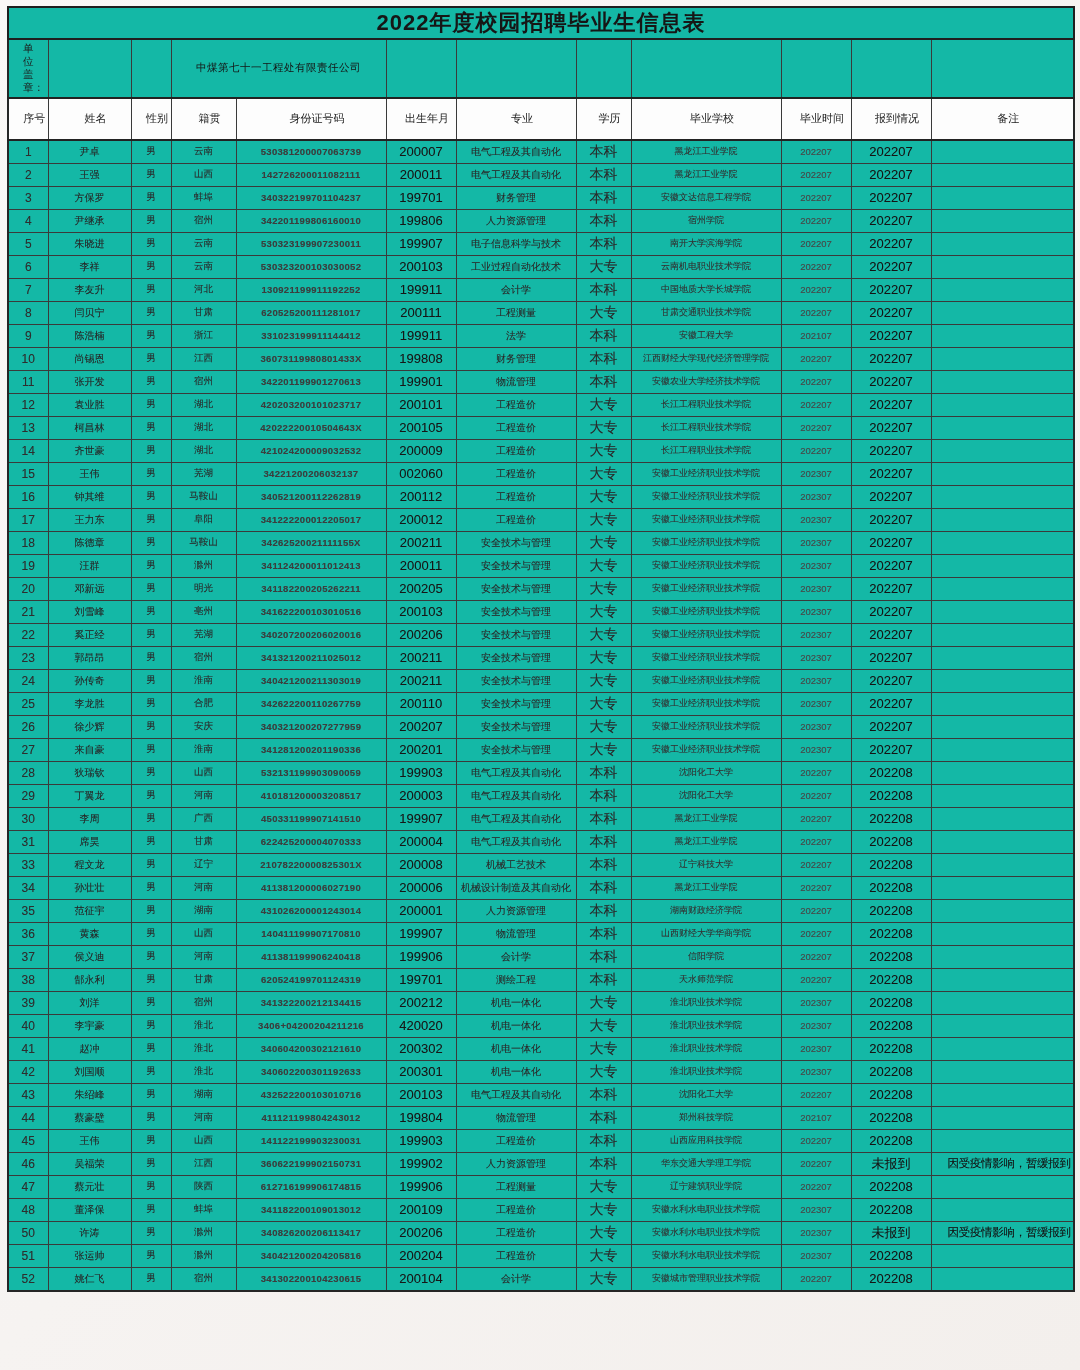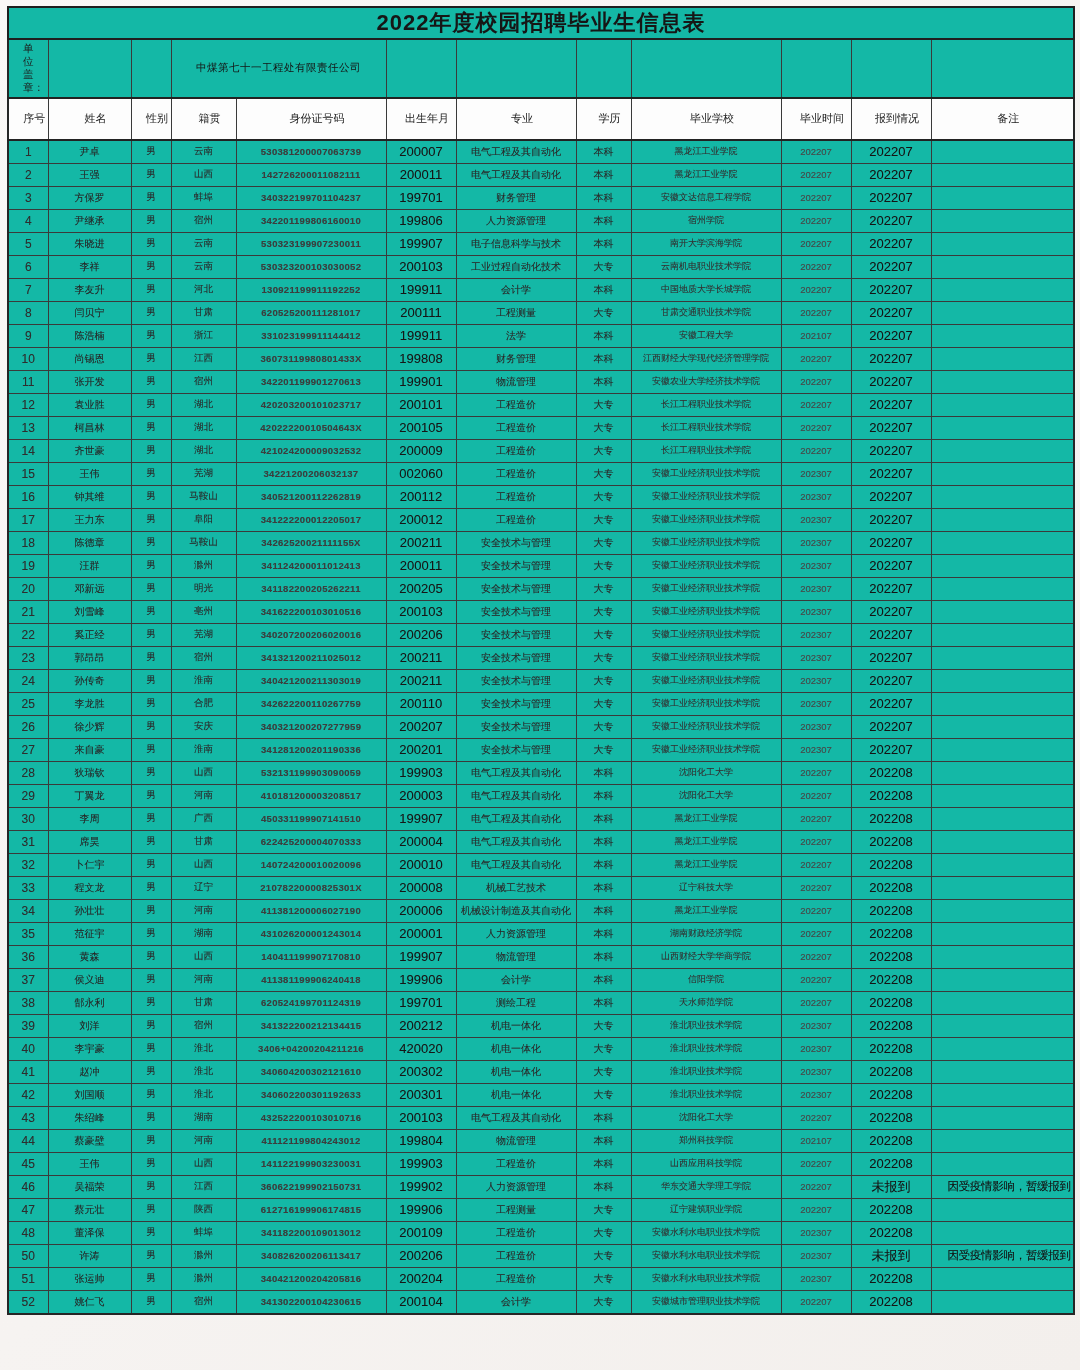--- a/index.html
+++ b/index.html
@@ -54,21 +54,21 @@
     padding-left:13px;
   }
   tbody td{height:22px;text-shadow:0 0 0.4px rgba(40,40,40,0.35);}
   .f-no{font-size:12px;color:#2e2e2e;}
   .f-name{font-size:10px;color:#262626;margin-left:42px;}
   .f-gender{font-size:9.5px;color:#2a2a2a;}
   .f-native-place{font-size:9.5px;color:#2a2a2a;}
   .f-id-number{font-size:9.5px;color:#3d3d3d;letter-spacing:0.3px;font-weight:bold;}
   .f-birth-date{font-size:13px;color:#161616;}
   .f-major{font-size:10px;color:#2a2a2a;margin-left:38px;}
-  .f-degree{font-size:10px;color:#2a2a2a;margin-left:20px;}
+  .f-degree{font-size:14px;color:#2a2a2a;margin-left:20px;}
   .f-school{font-size:9px;color:#333;}
   .f-graduation-date{font-size:9.5px;color:#4a4a4a;}
   .f-report-status{font-size:13px;color:#141414;}
   .f-remark{font-size:11.5px;color:#101010;text-align:left;padding-left:16px;letter-spacing:-0.3px;}
   
   table{border:2px solid #262626;}
 </style>
 </head>
 <body>
 
@@ -549,34 +549,20 @@
           <td class="f-id-number">622425200004070333</td>
           <td class="f-birth-date">200004</td>
           <td class="f-major">电气工程及其自动化</td>
           <td class="f-degree">本科</td>
           <td class="f-school">黑龙江工业学院</td>
           <td class="f-graduation-date">202207</td>
           <td class="f-report-status">202208</td>
           <td class="f-remark"></td>
         </tr>
         <tr>
-          <td class="f-no">32</td>
-          <td class="f-name">卜仁宇</td>
-          <td class="f-gender">男</td>
-          <td class="f-native-place">山西</td>
-          <td class="f-id-number">140724200010020096</td>
-          <td class="f-birth-date">200010</td>
-          <td class="f-major">电气工程及其自动化</td>
-          <td class="f-degree">本科</td>
-          <td class="f-school">黑龙江工业学院</td>
-          <td class="f-graduation-date">202207</td>
-          <td class="f-report-status">202208</td>
-          <td class="f-remark"></td>
-        </tr>
-        <tr>
           <td class="f-no">33</td>
           <td class="f-name">程文龙</td>
           <td class="f-gender">男</td>
           <td class="f-native-place">辽宁</td>
           <td class="f-id-number">21078220000825301X</td>
           <td class="f-birth-date">200008</td>
           <td class="f-major">机械工艺技术</td>
           <td class="f-degree">本科</td>
           <td class="f-school">辽宁科技大学</td>
           <td class="f-graduation-date">202207</td>

